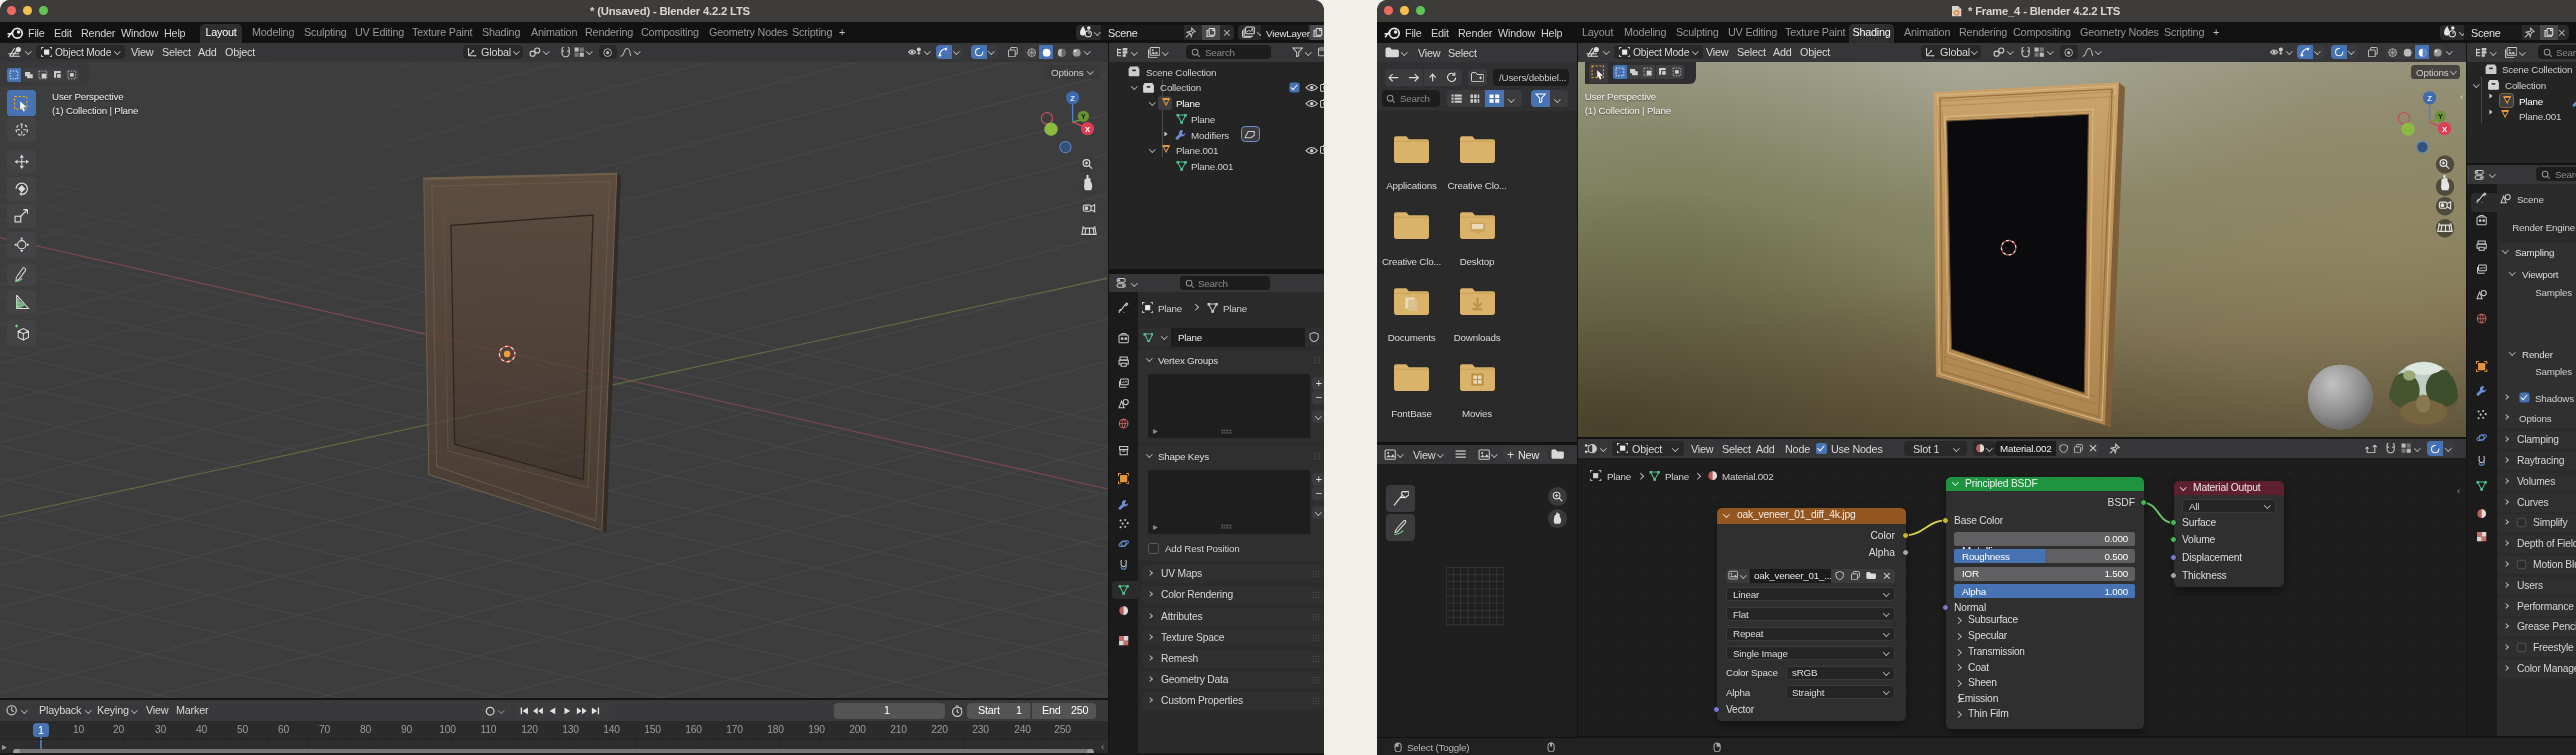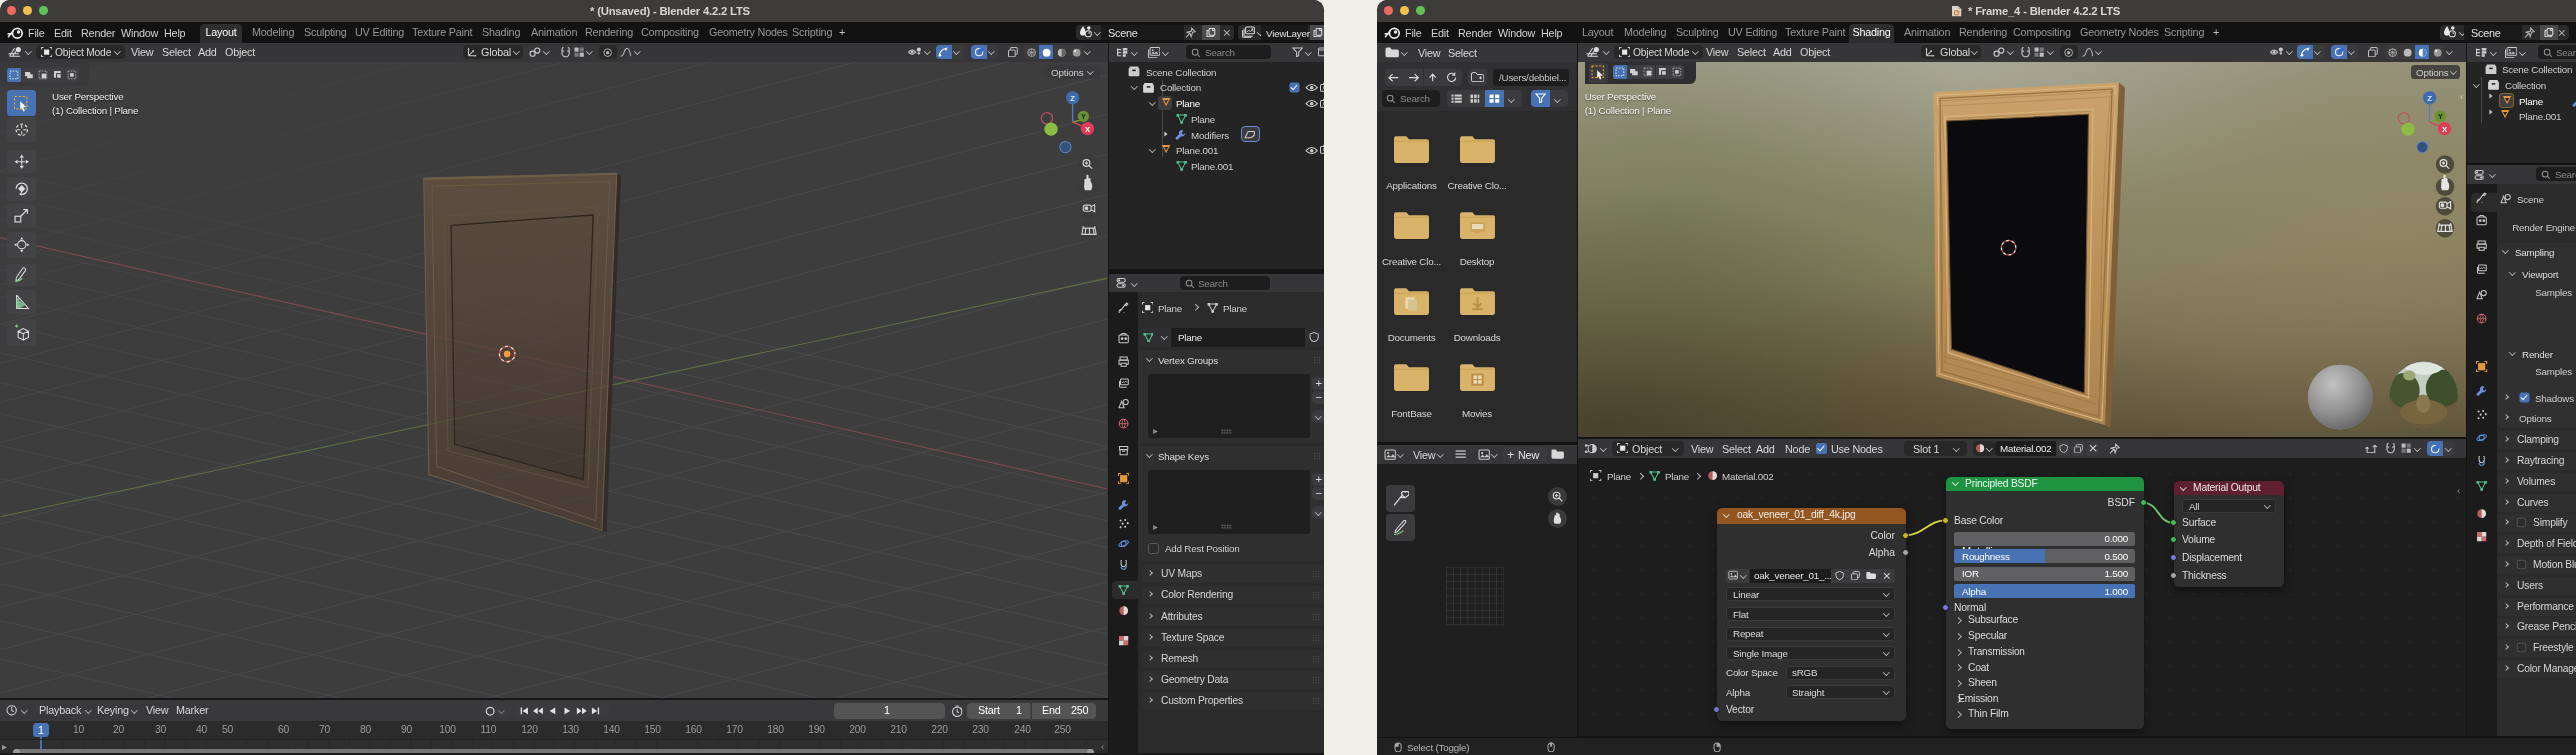--- a/index.html
+++ b/index.html
@@ -499,21 +499,21 @@
     <div class="htxt" style="left:978px;top:10.3px;color:#fff">Start</div>
       <div class="htxt" style="left:1016px;top:10.3px;color:#fff">1</div>
     <div class="ab" style="left:1032px;top:2.6px;width:64px;height:16px;background:#545454;border-radius:0 4.1px 4.1px 0"></div>
     <div class="htxt" style="left:1042px;top:10.3px;color:#fff">End</div>
       <div class="htxt" style="left:1071px;top:10.3px;color:#fff">250</div>
     <div class="ab" id="ruler" style="left:0;top:21px;width:1108px;height:18px;background:#2b2b2b">
         <div class="ab" style="left:58px;top:3.1px;width:41px;text-align:center;font-size:10.3px;color:#9b9b9b;letter-spacing:-0.2px">10</div>
         <div class="ab" style="left:98px;top:3.1px;width:41px;text-align:center;font-size:10.3px;color:#9b9b9b;letter-spacing:-0.2px">20</div>
         <div class="ab" style="left:140px;top:3.1px;width:41px;text-align:center;font-size:10.3px;color:#9b9b9b;letter-spacing:-0.2px">30</div>
         <div class="ab" style="left:181px;top:3.1px;width:41px;text-align:center;font-size:10.3px;color:#9b9b9b;letter-spacing:-0.2px">40</div>
-        <div class="ab" style="left:222px;top:3.1px;width:41px;font-size:10.3px;color:#9b9b9b;letter-spacing:-0.2px">50</div>
+        <div class="ab" style="left:222px;top:3.1px;width:41px;text-align:center;font-size:10.3px;color:#9b9b9b;letter-spacing:-0.2px">50</div>
         <div class="ab" style="left:263px;top:3.1px;width:41px;text-align:center;font-size:10.3px;color:#9b9b9b;letter-spacing:-0.2px">60</div>
         <div class="ab" style="left:304px;top:3.1px;width:41px;text-align:center;font-size:10.3px;color:#9b9b9b;letter-spacing:-0.2px">70</div>
         <div class="ab" style="left:345px;top:3.1px;width:41px;text-align:center;font-size:10.3px;color:#9b9b9b;letter-spacing:-0.2px">80</div>
         <div class="ab" style="left:386px;top:3.1px;width:41px;text-align:center;font-size:10.3px;color:#9b9b9b;letter-spacing:-0.2px">90</div>
         <div class="ab" style="left:427px;top:3.1px;width:41px;text-align:center;font-size:10.3px;color:#9b9b9b;letter-spacing:-0.2px">100</div>
         <div class="ab" style="left:468px;top:3.1px;width:41px;text-align:center;font-size:10.3px;color:#9b9b9b;letter-spacing:-0.2px">110</div>
         <div class="ab" style="left:509px;top:3.1px;width:41px;text-align:center;font-size:10.3px;color:#9b9b9b;letter-spacing:-0.2px">120</div>
         <div class="ab" style="left:550px;top:3.1px;width:41px;text-align:center;font-size:10.3px;color:#9b9b9b;letter-spacing:-0.2px">130</div>
         <div class="ab" style="left:591px;top:3.1px;width:41px;text-align:center;font-size:10.3px;color:#9b9b9b;letter-spacing:-0.2px">140</div>
         <div class="ab" style="left:632px;top:3.1px;width:41px;text-align:center;font-size:10.3px;color:#9b9b9b;letter-spacing:-0.2px">150</div>

